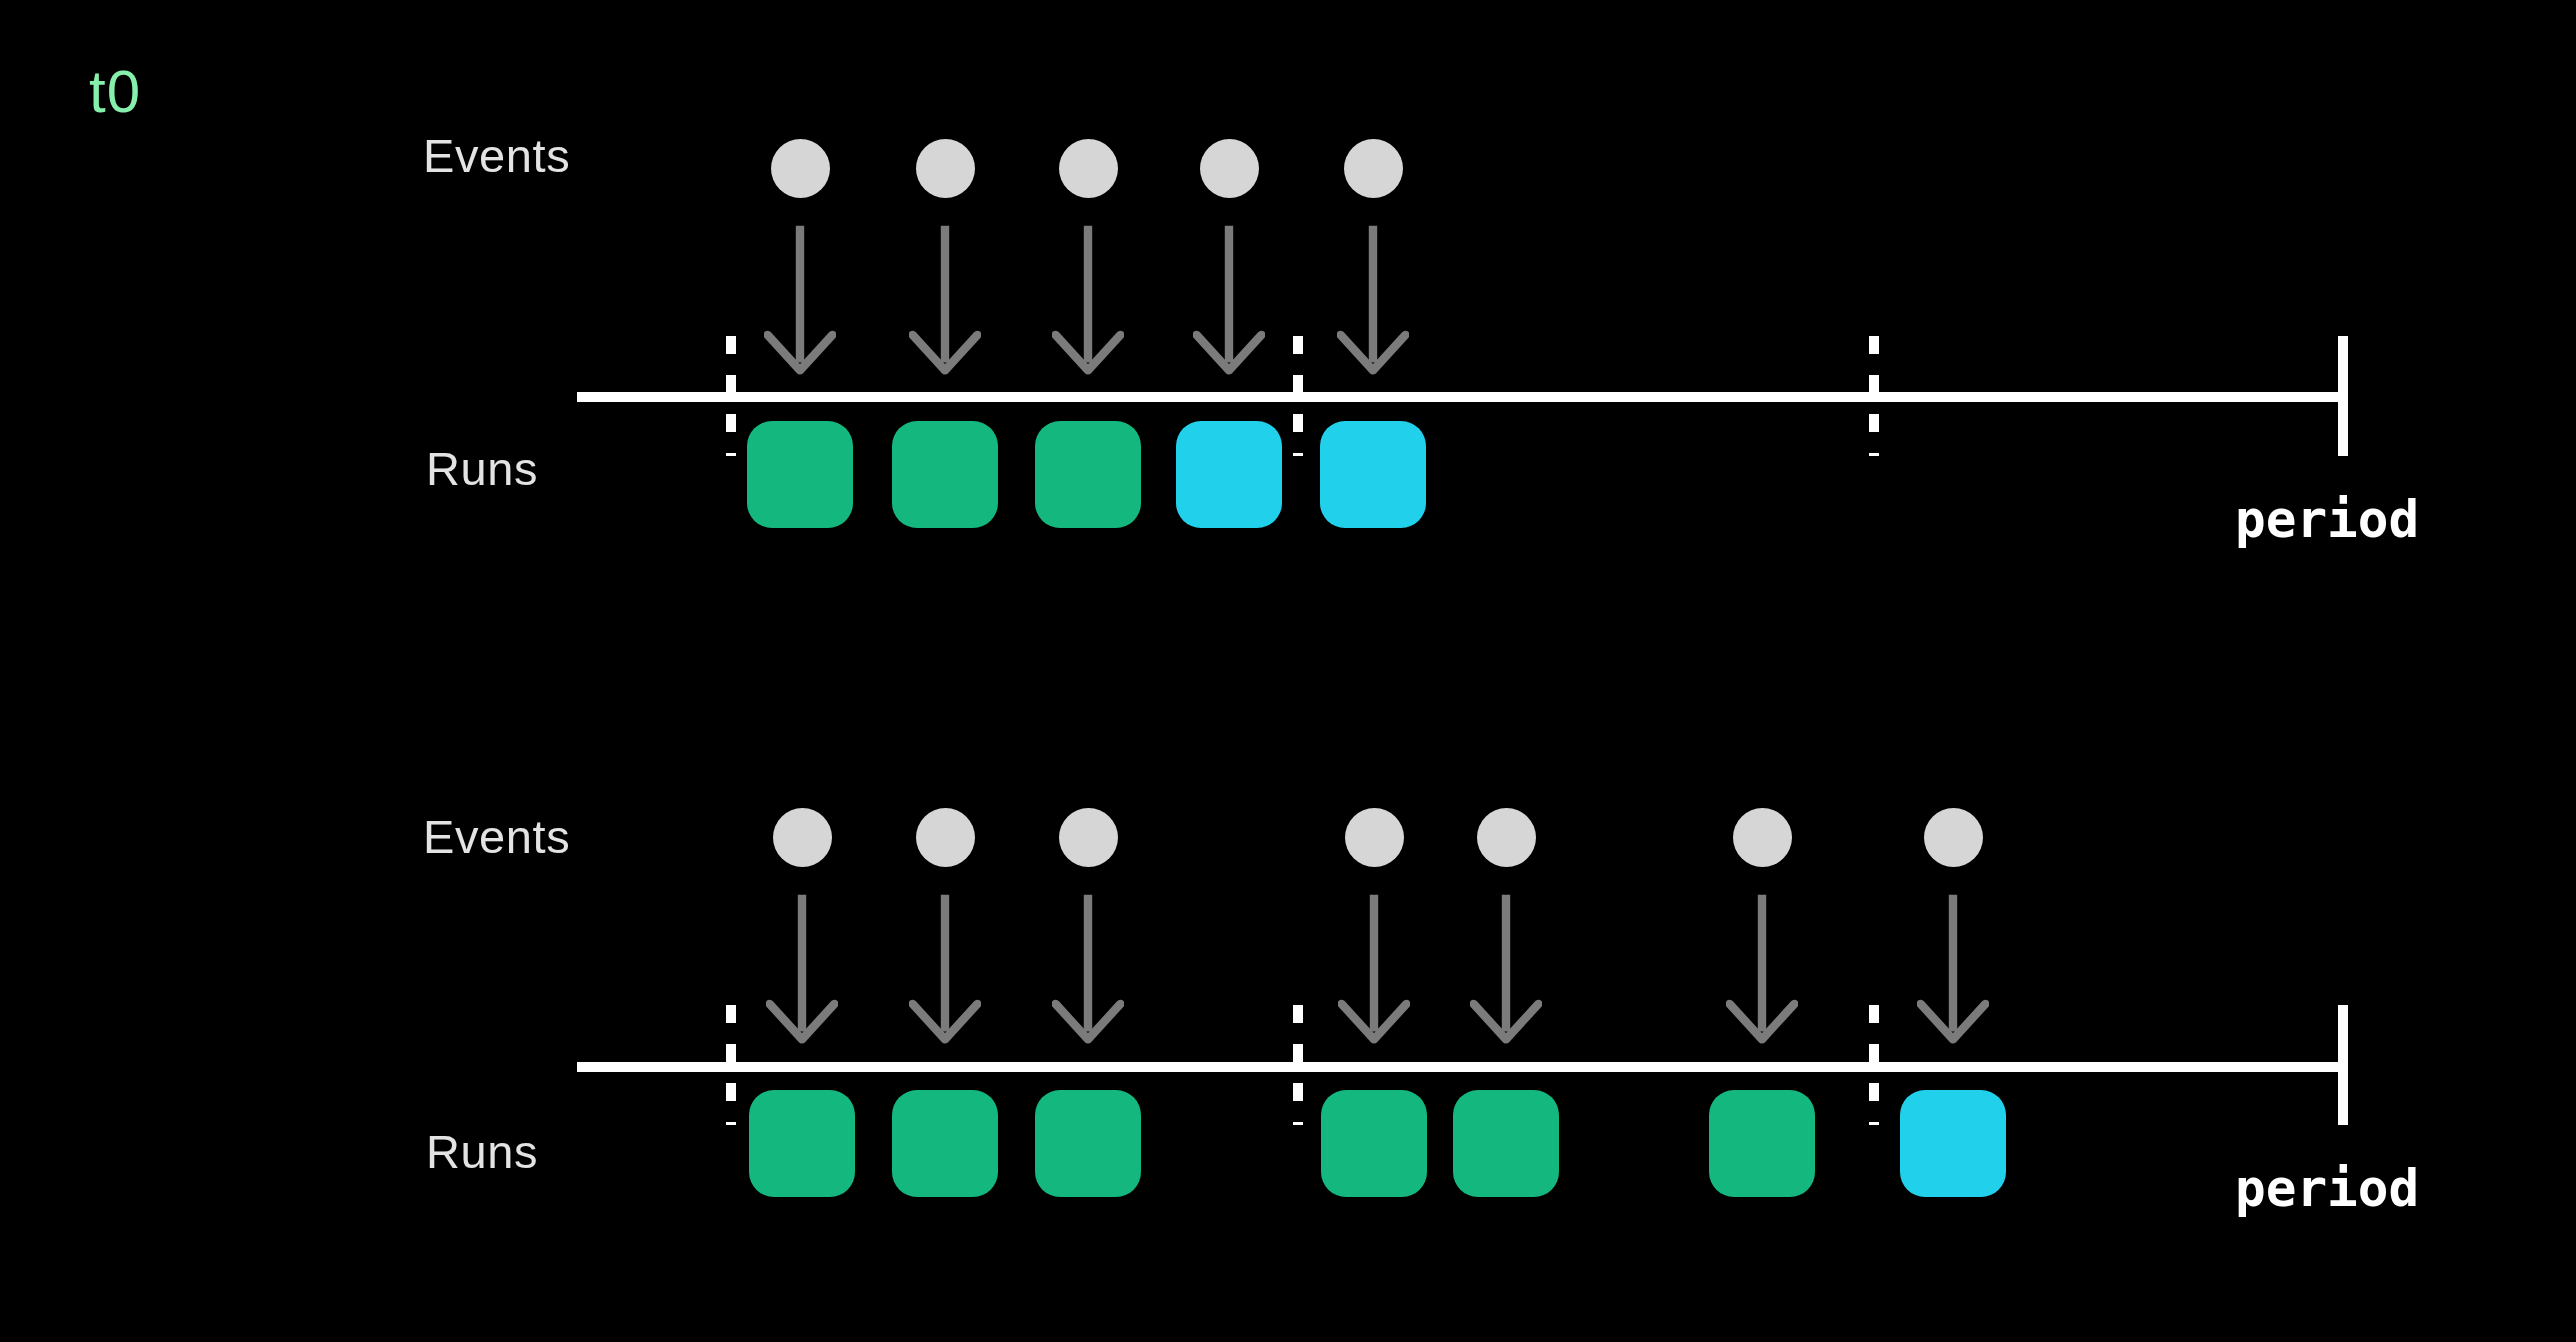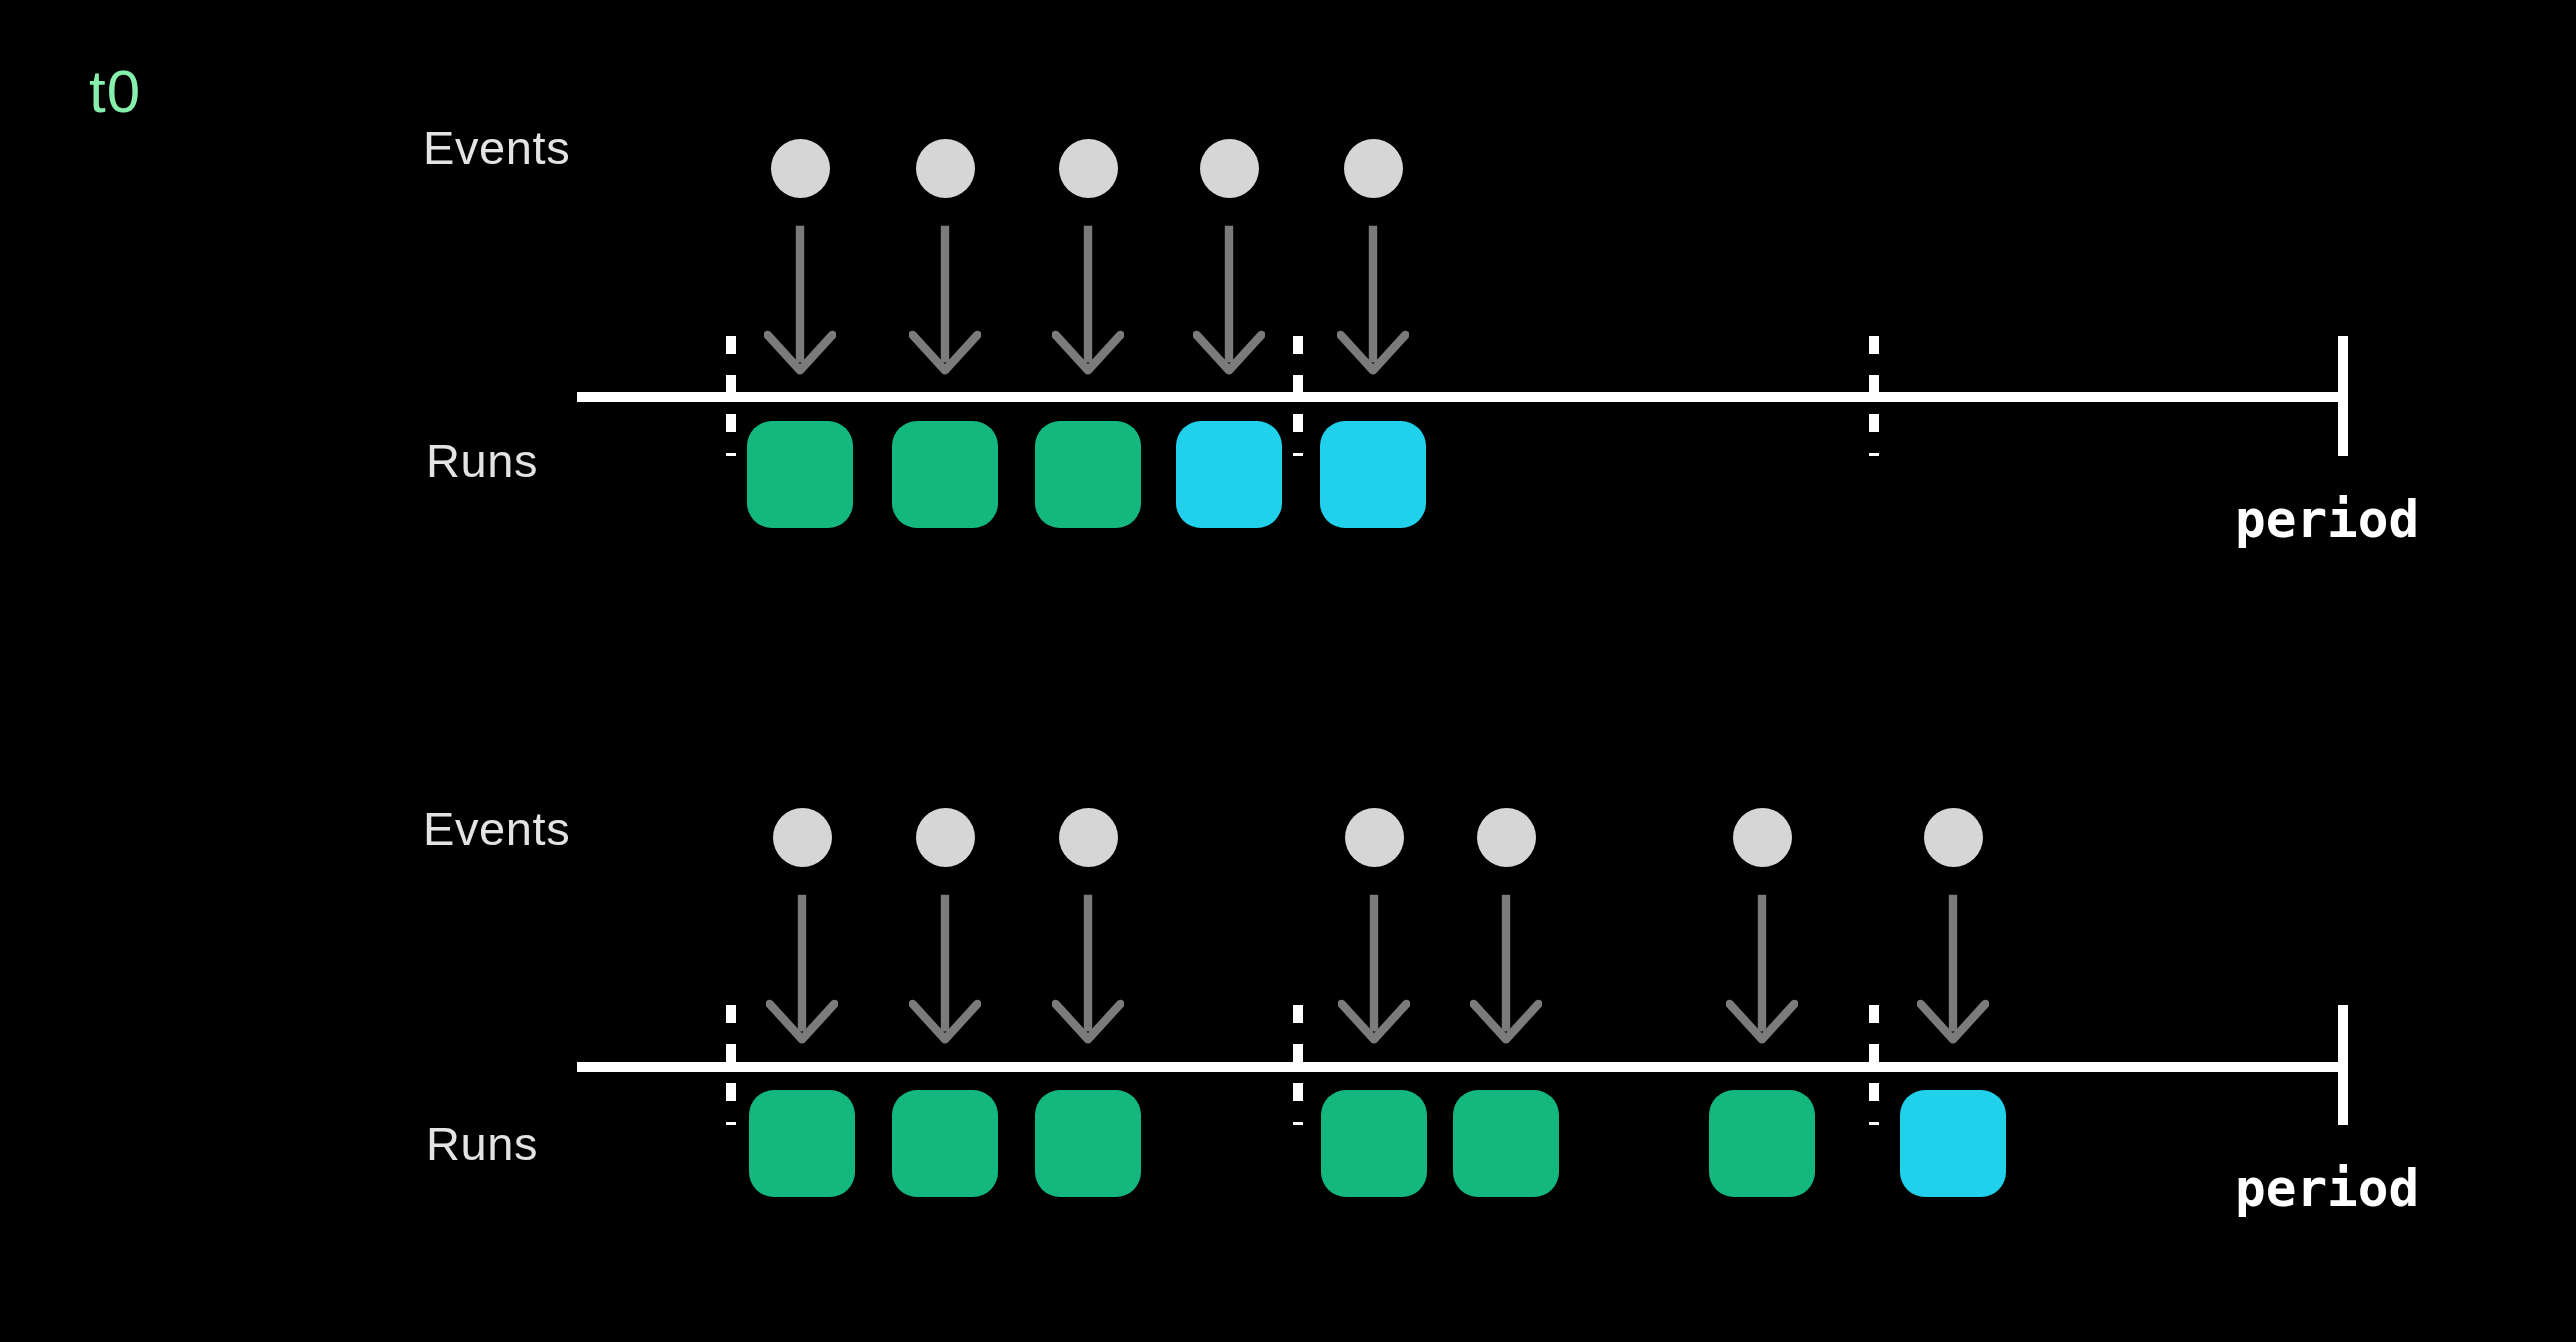--- a/index.html
+++ b/index.html
@@ -13,21 +13,21 @@
   .title{
     position:absolute;left:65px;
     font:400 60px/1 "Liberation Sans",sans-serif;
     letter-spacing:1.2px;white-space:nowrap;
   }
   .title.s0{top:62px}
   .title.s1{top:649px}
   .rowlabel{
     position:absolute;
     font:400 47px/1 "Liberation Sans",sans-serif;
-    letter-spacing:0.6px;white-space:nowrap;
+    letter-spacing:0.6px;white-space:nowrap;margin-top:8px;
   }
   .events-label.s0{left:423px;top:124px}
   .runs-label.s0{left:426px;top:437px}
   .events-label.s1{left:423px;top:805px}
   .runs-label.s1{left:426px;top:1120px}
   .period-label{
     position:absolute;left:2235px;
     font:700 51px/1 "DejaVu Sans Mono",monospace;
     white-space:nowrap;
   }

